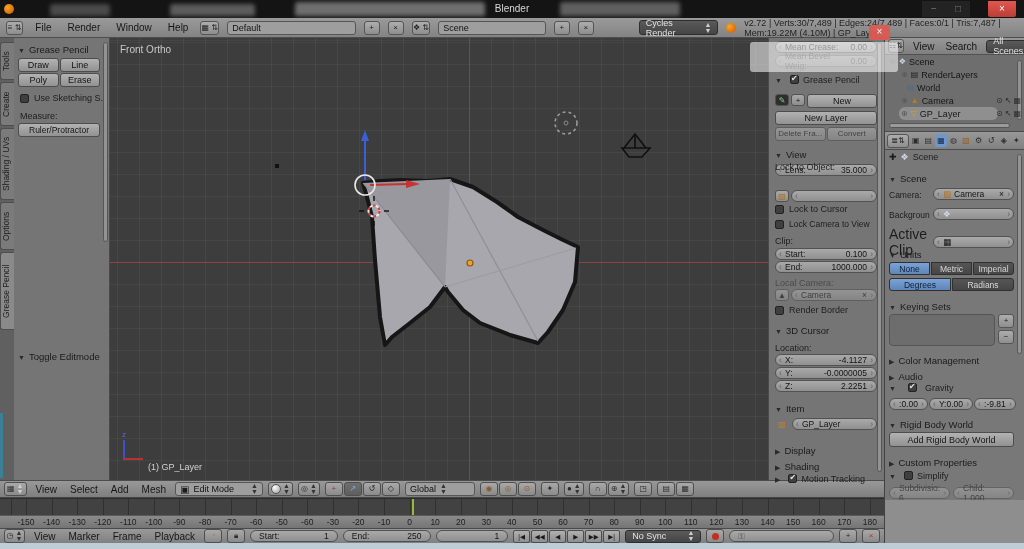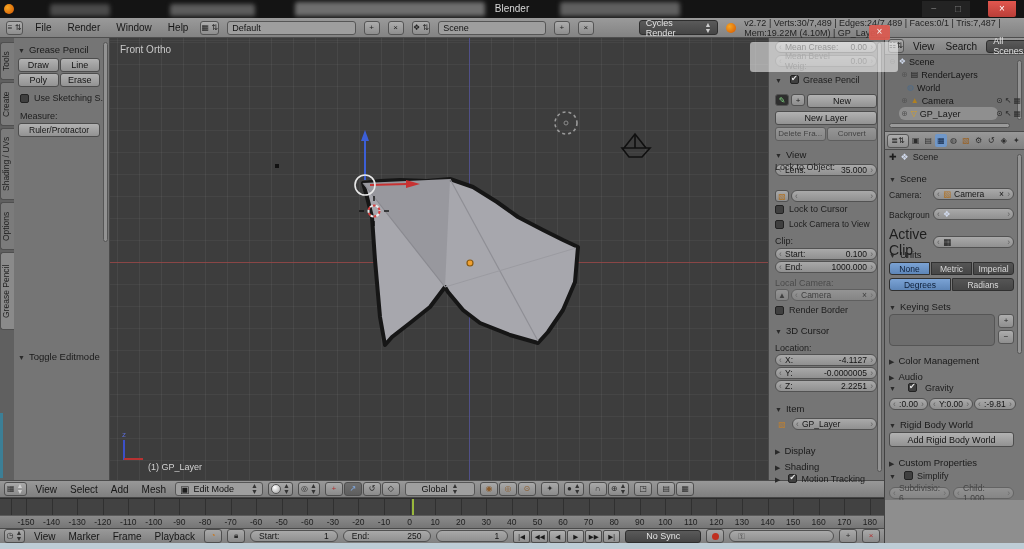--- a/index.html
+++ b/index.html
@@ -249,21 +249,21 @@
       <span class="sphere"></span>
       <span class="upd" style="color:#333;">▲<br>▼</span>
     </span>
   <span class="hdr-icon-btn">◎<span class="upd" style="color:#333;">▲<br>▼</span></span>
   <span style="display:flex;gap:1px;">
     <span class="hdr-icon-btn" style="color:#b03030;">+</span>
     <span class="hdr-icon-btn pressed" style="color:#7fa8e0;">↗</span>
     <span class="hdr-icon-btn">↺</span>
     <span class="hdr-icon-btn">◇</span>
   </span>
-  <span class="id-field" style="width:70px;justify-content:center;">
+  <span class="id-field" style="width:70px;justify-content:flex-start;">
     <span class="nm">Global</span>
     <span class="upd" style="color:#333;">▲<br>▼</span>
   </span>
   <span style="display:flex;gap:1px;">
     <span class="hdr-icon-btn" style="color:#8a5a2a;">◉</span>
     <span class="hdr-icon-btn" style="color:#8a5a2a;">◎</span>
     <span class="hdr-icon-btn" style="color:#8a5a2a;">⊙</span>
   </span>
   <span class="hdr-icon-btn">✦</span>
   <span class="hdr-icon-btn">●<span class="upd" style="color:#333;">▲<br>▼</span></span>
@@ -578,21 +578,21 @@
     <span>1</span>
   </span>
   <span class="transport">
     <span class="tb">|◀</span>
     <span class="tb">◀◀</span>
     <span class="tb">◀</span>
     <span class="tb">▶</span>
     <span class="tb">▶▶</span>
     <span class="tb">▶|</span>
   </span>
-  <span class="dark-dd" style="width:80px;height:13px;justify-content:space-between;flex-direction:column;">
+  <span class="dark-dd" style="width:80px;height:13px;justify-content:space-between;">
     <span>No Sync</span>
     <span class="upd">▲<br>▼</span>
   </span>
   <span class="hdr-icon-btn">
       <span style="width:7px;height:7px;border-radius:50%;background:#c03020;display:inline-block;"></span>
     </span>
   <span class="tl-num" style="width:110px;justify-content:flex-start;gap:4px;">
     <span style="opacity:.6;">⚿︎</span>
   </span>
   <span class="hdr-icon-btn">+</span>

